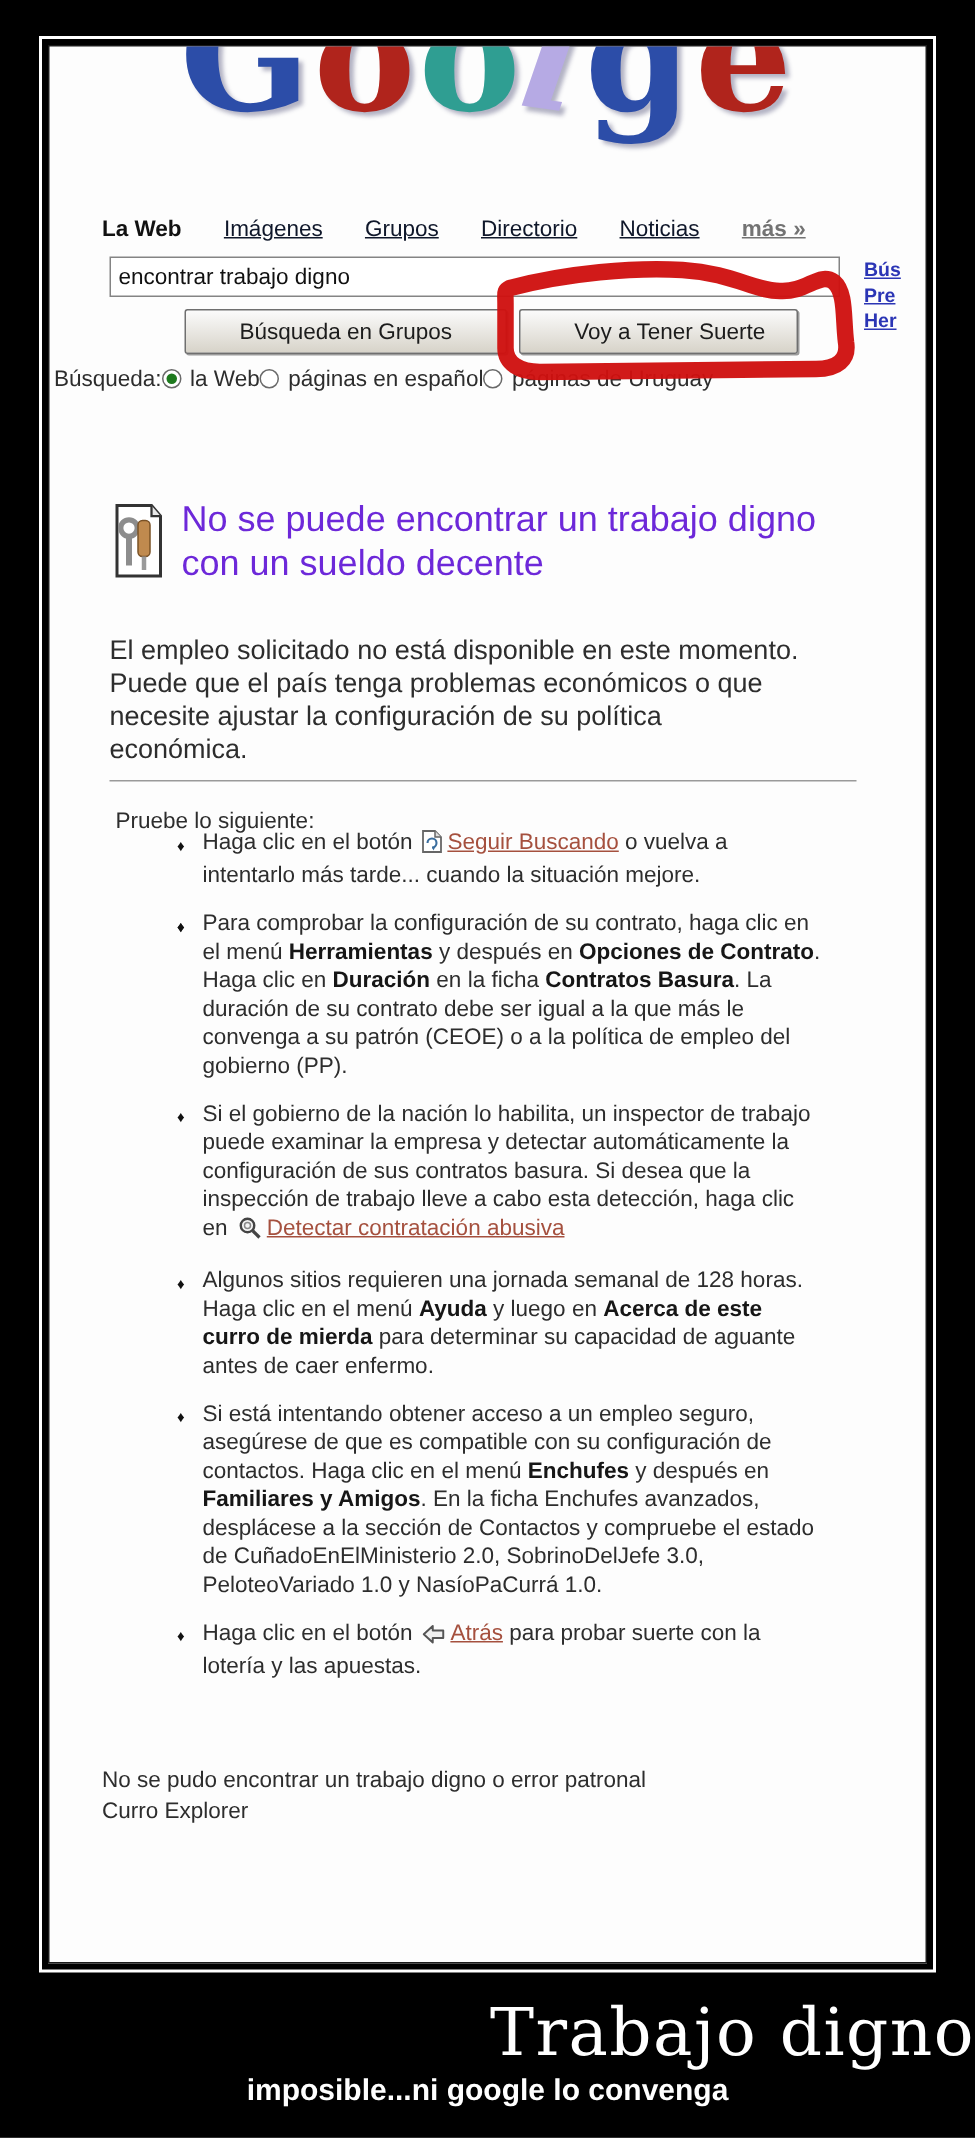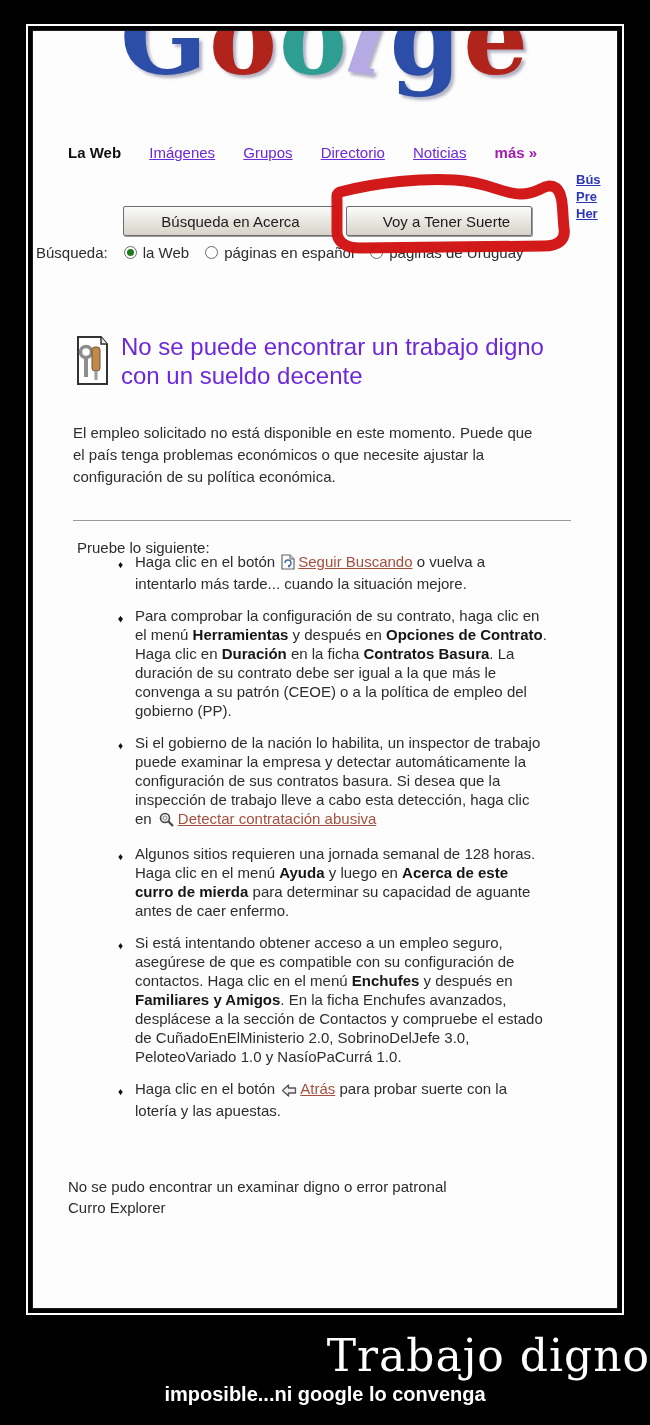--- a/index.html
+++ b/index.html
@@ -14,47 +14,47 @@
   
   .logo-clip{position:absolute;top:0;left:0;right:0;height:112px;overflow:hidden;text-align:center;}
   .logo{font-family:"DejaVu Serif",serif;font-weight:bold;font-size:102px;line-height:1;
         margin-top:-44px;letter-spacing:2px;text-shadow:3px 3px 3px rgba(40,40,90,.35);}
   .logo span{display:inline-block;}
   .logo .feather{font-style:italic;transform:rotate(8deg);}
   
   .gnav{position:absolute;left:35px;top:113px;font-size:15px;white-space:nowrap;}
   .gnav>*{margin-right:24px;}
   .nav-active{font-weight:bold;color:#111;}
-  .nav-link{color:#6d28d9;text-decoration:underline;cursor:pointer;}
-  .nav-more{color:#a21caf;font-weight:bold;cursor:pointer;}
+  .nav-link{color:#0f172a;text-decoration:underline;cursor:pointer;}
+  .nav-more{color:#737373;font-weight:bold;text-decoration:underline;cursor:pointer;}
   
   .sinput{position:absolute;left:40px;top:140px;width:487px;height:27px;box-sizing:border-box;
           border:1px solid #848484;font-size:15px;padding:2px 5px;color:#111;background:#fff;
           font-family:"Liberation Sans",sans-serif;}
   .side-links{position:absolute;left:543px;top:140px;width:48px;font-size:13px;line-height:17px;}
   .side-links a{display:block;color:#2b35b5;font-weight:bold;text-decoration:underline;cursor:pointer;}
   
   .gbtn{position:absolute;top:175px;height:30px;font-size:15px;color:#1c1c1c;padding:0 13px;
         background:linear-gradient(#fbfbfb,#d7d3c9);border:1px solid #6f6f6f;border-radius:2px;
         box-shadow:1px 1px 0 #9b9b9b;font-family:"Liberation Sans",sans-serif;cursor:pointer;}
   .gbtn.b1{left:90px;width:215px;} .gbtn.b2{left:313px;width:186px;padding-left:28px;}
   
-  .radio-row{position:absolute;left:3px;top:213px;display:flex;align-items:center;gap:16px;
+  .radio-row{position:absolute;left:3px;top:213px;display:flex;align-items:center;
              font-size:15px;white-space:nowrap;}
   .radio-opt{display:inline-flex;align-items:center;gap:6px;cursor:pointer;}
   .radio{width:13px;height:13px;border:1px solid #6a6a6a;border-radius:50%;background:#fff;
          display:inline-block;box-sizing:border-box;}
   .radio.sel::after{content:"";display:block;width:7px;height:7px;margin:2px;border-radius:50%;background:#1e7a1e;}
   
   .marker{position:absolute;left:295px;top:137px;pointer-events:none;}
   
   .err-icon{position:absolute;left:42px;top:304px;}
   .err-title{position:absolute;left:88px;top:301px;width:455px;font-size:24px;line-height:29px;
              color:#6d28d9;margin:0;font-weight:normal;}
-  .desc{position:absolute;left:40px;top:391px;width:460px;font-size:15px;line-height:22px;margin:0;}
+  .desc{position:absolute;left:40px;top:391px;width:460px;font-size:18px;line-height:22px;margin:0;}
   .hr{position:absolute;left:40px;top:489px;width:498px;border-top:1px solid #9a9a9a;}
   .try{position:absolute;left:40px;top:504px;font-size:15px;margin:4px;}
   
   .bullets{position:absolute;left:85px;top:521px;width:430px;margin:0;padding:0;list-style:none;
            font-size:15px;line-height:19px;}
   .bullets li{position:relative;padding-left:17px;margin-bottom:13px;}
   .blt{position:absolute;left:0;top:3px;font-size:10px;color:#111;}
   .bullets b{color:#161616;}
   .rlink{color:#a5503e;text-decoration:underline;cursor:pointer;}
   .inl-icon{display:inline-block;vertical-align:-3px;margin:0 3px 0 2px;}
@@ -83,28 +83,29 @@
 
       <div class="gnav">
         <span class="nav-active">La Web</span>
         <a class="nav-link">Imágenes</a>
         <a class="nav-link">Grupos</a>
         <a class="nav-link">Directorio</a>
         <a class="nav-link">Noticias</a>
         <a class="nav-more">más »</a>
       </div>
 
+      <input class="sinput" value="encontrar trabajo digno" style="">
 
       <div class="side-links">
         <a>Bús</a>
         <a>Pre</a>
         <a>Her</a>
       </div>
 
-      <button class="gbtn b1">Búsqueda en Acerca</button>
+      <button class="gbtn b1">Búsqueda en Grupos</button>
       <button class="gbtn b2">Voy a Tener Suerte</button>
 
       <div class="radio-row">
         <span>Búsqueda:</span>
         <span class="radio-opt">
           <span class="radio sel"></span>
           <span>la Web</span>
         </span>
         <span class="radio-opt">
           <span class="radio"></span>
@@ -154,21 +155,21 @@
                 <circle cx="7" cy="7" r="2" fill="none" stroke="#888" stroke-width="1"></circle>
               </svg></span><a class="rlink">Detectar contratación abusiva</a></li>
           <li><span class="blt">♦</span><span>Algunos sitios requieren una jornada semanal de 128 horas. Haga clic en el menú </span><b>Ayuda</b><span> y luego en </span><b>Acerca de este curro de mierda</b><span> para determinar su capacidad de aguante antes de caer enfermo.</span></li>
           <li><span class="blt">♦</span><span>Si está intentando obtener acceso a un empleo seguro, asegúrese de que es compatible con su configuración de contactos. Haga clic en el menú </span><b>Enchufes</b><span> y después en </span><b>Familiares y Amigos</b><span>. En la ficha Enchufes avanzados, desplácese a la sección de Contactos y compruebe el estado de CuñadoEnElMinisterio 2.0, SobrinoDelJefe 3.0, PeloteoVariado 1.0 y NasíoPaCurrá 1.0.</span></li>
           <li><span class="blt">♦</span><span>Haga clic en el botón </span><span class="inl-icon"><svg width="16" height="13" viewBox="0 0 16 13">
                 <path d="M1.5 6.5 L7.5 1 L7.5 4 L14.5 4 L14.5 9 L7.5 9 L7.5 12 Z" fill="#f0f0f0" stroke="#555" stroke-width="1.3" stroke-linejoin="round"></path>
               </svg></span><a class="rlink">Atrás</a><span> para probar suerte con la lotería y las apuestas.</span></li>
         </ul>
 
       <p class="efoot">
-        <span>No se pudo encontrar un examinar digno o error patronal</span><br>
+        <span>No se pudo encontrar un trabajo digno o error patronal</span><br>
         <span>Curro Explorer</span>
       </p>
 
     </div>
   </div>
 
   <h1 class="cap-title">Trabajo digno</h1>
   <p class="cap-sub">imposible...ni google lo convenga</p>
 </div>
 

